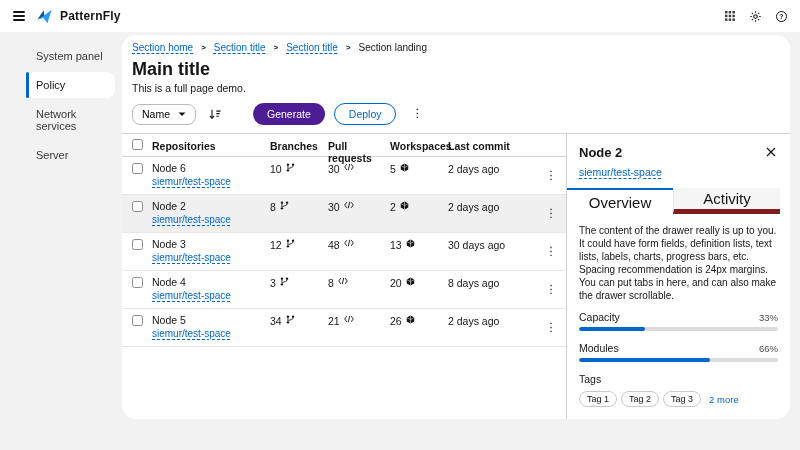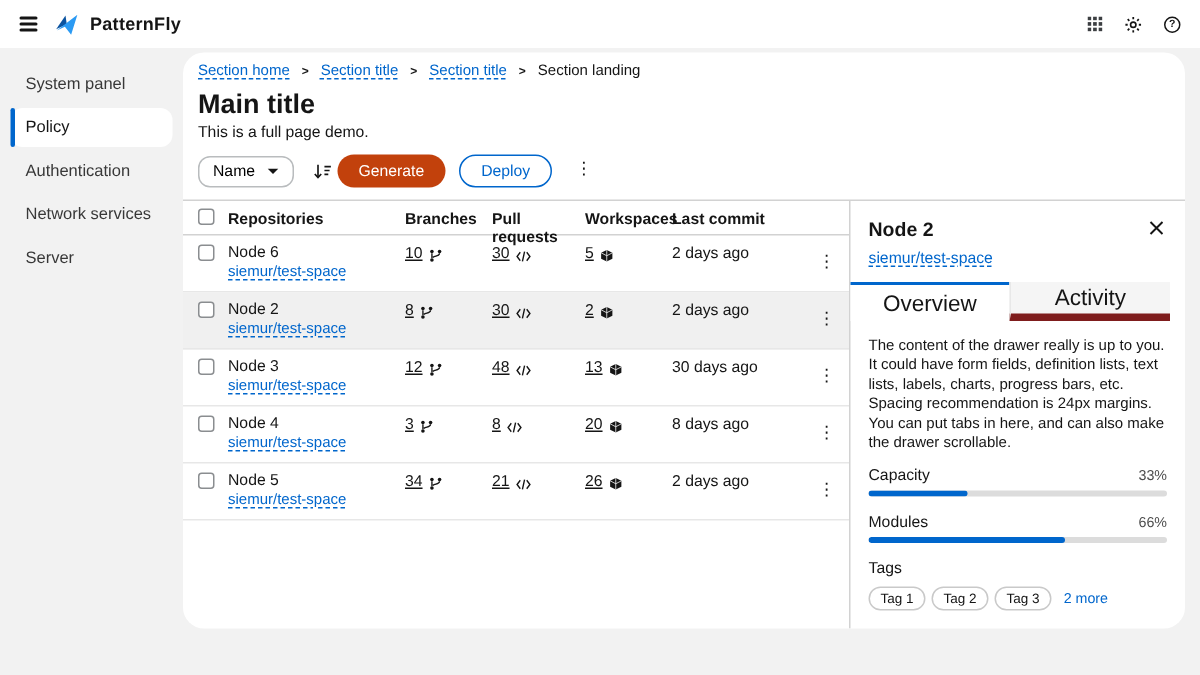--- a/index.html
+++ b/index.html
@@ -12,60 +12,60 @@
   .hamburger { display:flex; flex-direction:column; gap:2.5px; width:12px; cursor:pointer; }
   .hamburger i { display:block; height:1.5px; background:#151515; border-radius:1px; }
   .brand { display:flex; align-items:center; gap:7px; }
   .brand-name { font-weight:700; font-size:12px; letter-spacing:.2px; }
   .mast-right { margin-left:auto; display:flex; align-items:center; gap:15px; }
   .mast-icon { display:flex; align-items:center; justify-content:center; cursor:pointer; }
   .help-badge { width:11px; height:11px; border:1.2px solid #151515; border-radius:50%; font-size:7px; font-weight:700; display:flex; align-items:center; justify-content:center; }
 
   
   .body-wrap { display:flex; height:418px; }
-  .sidebar { width:122px; padding-top:8px; flex-shrink:0; }
+  .sidebar { width:122px; padding-top:8px; flex-shrink:0;padding-left:19px; }
   .nav-item { position:relative; margin:3px 7px; padding:7px 10px; font-size:11px; border-radius:8px; cursor:pointer; color:#383838; }
   .nav-item.active { background:#fff; color:#151515; }
   .nav-item.active::before { content:""; position:absolute; left:0; top:0; bottom:0; width:3px; background:#0066cc; border-radius:3px; }
   .main { flex:1; padding:3px 10px 0 0; }
   .card { background:#fff; border-radius:14px; overflow:hidden; }
 
   
   .card-head { padding:7px 14px 0 10px; }
   .breadcrumb { display:flex; align-items:center; gap:8px; font-size:10px; line-height:11px; }
   .crumb-link { color:#0066cc; text-decoration:underline; text-decoration-style:dashed; text-underline-offset:2px; text-decoration-thickness:1px; cursor:pointer; }
   .crumb-current { color:#151515; }
   .crumb-sep { font-size:8px; font-weight:700; color:#151515; }
   .page-title { font-size:18px; font-weight:700; margin-top:5px; line-height:22px; }
   .page-subtitle { font-size:10.5px; margin-top:2px; line-height:12px; }
 
   
   .toolbar { display:flex; align-items:center; margin-top:9px; padding-bottom:8px; }
   .select-btn { display:flex; align-items:center; gap:8px; border:1px solid #b9bcbe; background:#fff; border-radius:8px; height:21px; padding:0 9px; font-size:10.5px; cursor:pointer; }
   .sort-btn { margin-left:13px; cursor:pointer; display:flex; align-items:center; }
   .btn { border-radius:12px; height:22px; padding:0 14px; font-size:10.5px; display:flex; align-items:center; cursor:pointer; border:none; font-family:inherit; }
-  .btn-primary { background:#c2410c; color:#fff; margin-left:4px; }
+  .btn-primary { background:#4c1d95; color:#fff; margin-left:32px; }
   .btn-secondary { background:#fff; color:#0066cc; border:1px solid #0066cc; margin-left:9px; }
   .kebab { font-size:11.5px; color:#151515; cursor:pointer; line-height:1; padding:2px 4px; }
   .toolbar .kebab { margin-left:11px; }
 
   
   .split { display:flex; border-top:1px solid #d2d2d2; min-height:237px; align-items:stretch; }
   .table-area { flex:1; min-width:0; }
   .t-row { display:grid; grid-template-columns:30px 118px 58px 62px 58px 88px 1fr; align-items:start; }
   .t-head { height:23px; border-bottom:1px solid #d2d2d2; font-weight:700; font-size:10.5px; }
   .t-head .th { padding-top:6px; }
   .row { height:38px; border-bottom:1px solid #e7e7e7; font-size:10.5px; cursor:pointer; }
   .row.selected { background:#f0f0f0; }
   .cb-cell { display:flex; justify-content:center; padding-top:6px; }
   .t-head .cb-cell { padding-top:5px; }
   .checkbox { width:11px; height:11px; border:1px solid #8a8d90; border-radius:2.5px; background:#fff; cursor:pointer; }
   .name-cell { padding-top:5px; display:flex; flex-direction:column; gap:2px; }
   .repo-link { font-size:10px; color:#0066cc; text-decoration:underline; text-decoration-style:dashed; text-underline-offset:2px; text-decoration-thickness:1px; cursor:pointer; width:max-content; }
-  .metric { padding-top:6px; display:flex; align-items:flex-end; gap:4px;text-decoration:underline; }
+  .metric { padding-top:6px; display:flex; align-items:flex-start; gap:4px; }
   .commit { padding-top:6px; }
   .row-kebab { justify-self:center; align-self:center; }
 
   
   .drawer { width:224px; flex-shrink:0; border-left:1px solid #d2d2d2; display:flex; flex-direction:column; }
   .drawer-head { padding:11px 12px 8px 12px; }
   .drawer-title-row { display:flex; align-items:flex-start; justify-content:space-between; }
   .drawer-title { font-size:13px; font-weight:700; line-height:15px; }
   .close-btn { cursor:pointer; padding:2px; line-height:0; }
   .drawer-link { display:inline-block; margin-top:6px; font-size:10.5px; color:#0066cc; text-decoration:underline; text-decoration-style:dashed; text-underline-offset:2px; text-decoration-thickness:1px; cursor:pointer; }
@@ -139,21 +139,20 @@
       </span>
       <span class="mast-icon help-badge">?</span>
     </span>
   </header>
 
   <div class="body-wrap">
 
     <nav class="sidebar">
       <div class="nav-item">System panel</div>
       <div class="nav-item active">Policy</div>
-      <div class="nav-item">Authentication</div>
       <div class="nav-item">Network services</div>
       <div class="nav-item">Server</div>
     </nav>
 
     <div class="main">
       <div class="card">
 
         <div class="card-head">
           <div class="breadcrumb">
             <span class="crumb-link">Section home</span>

